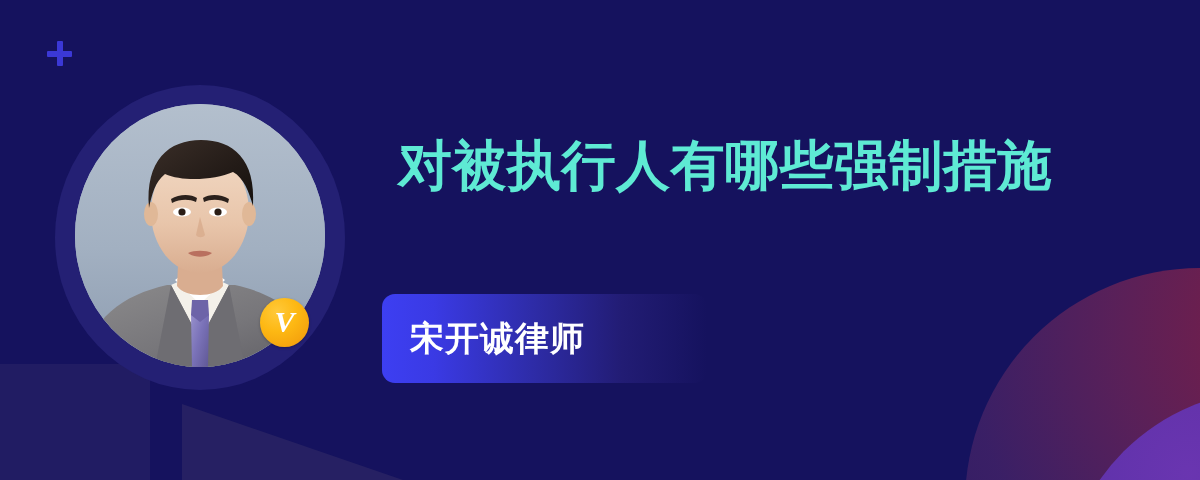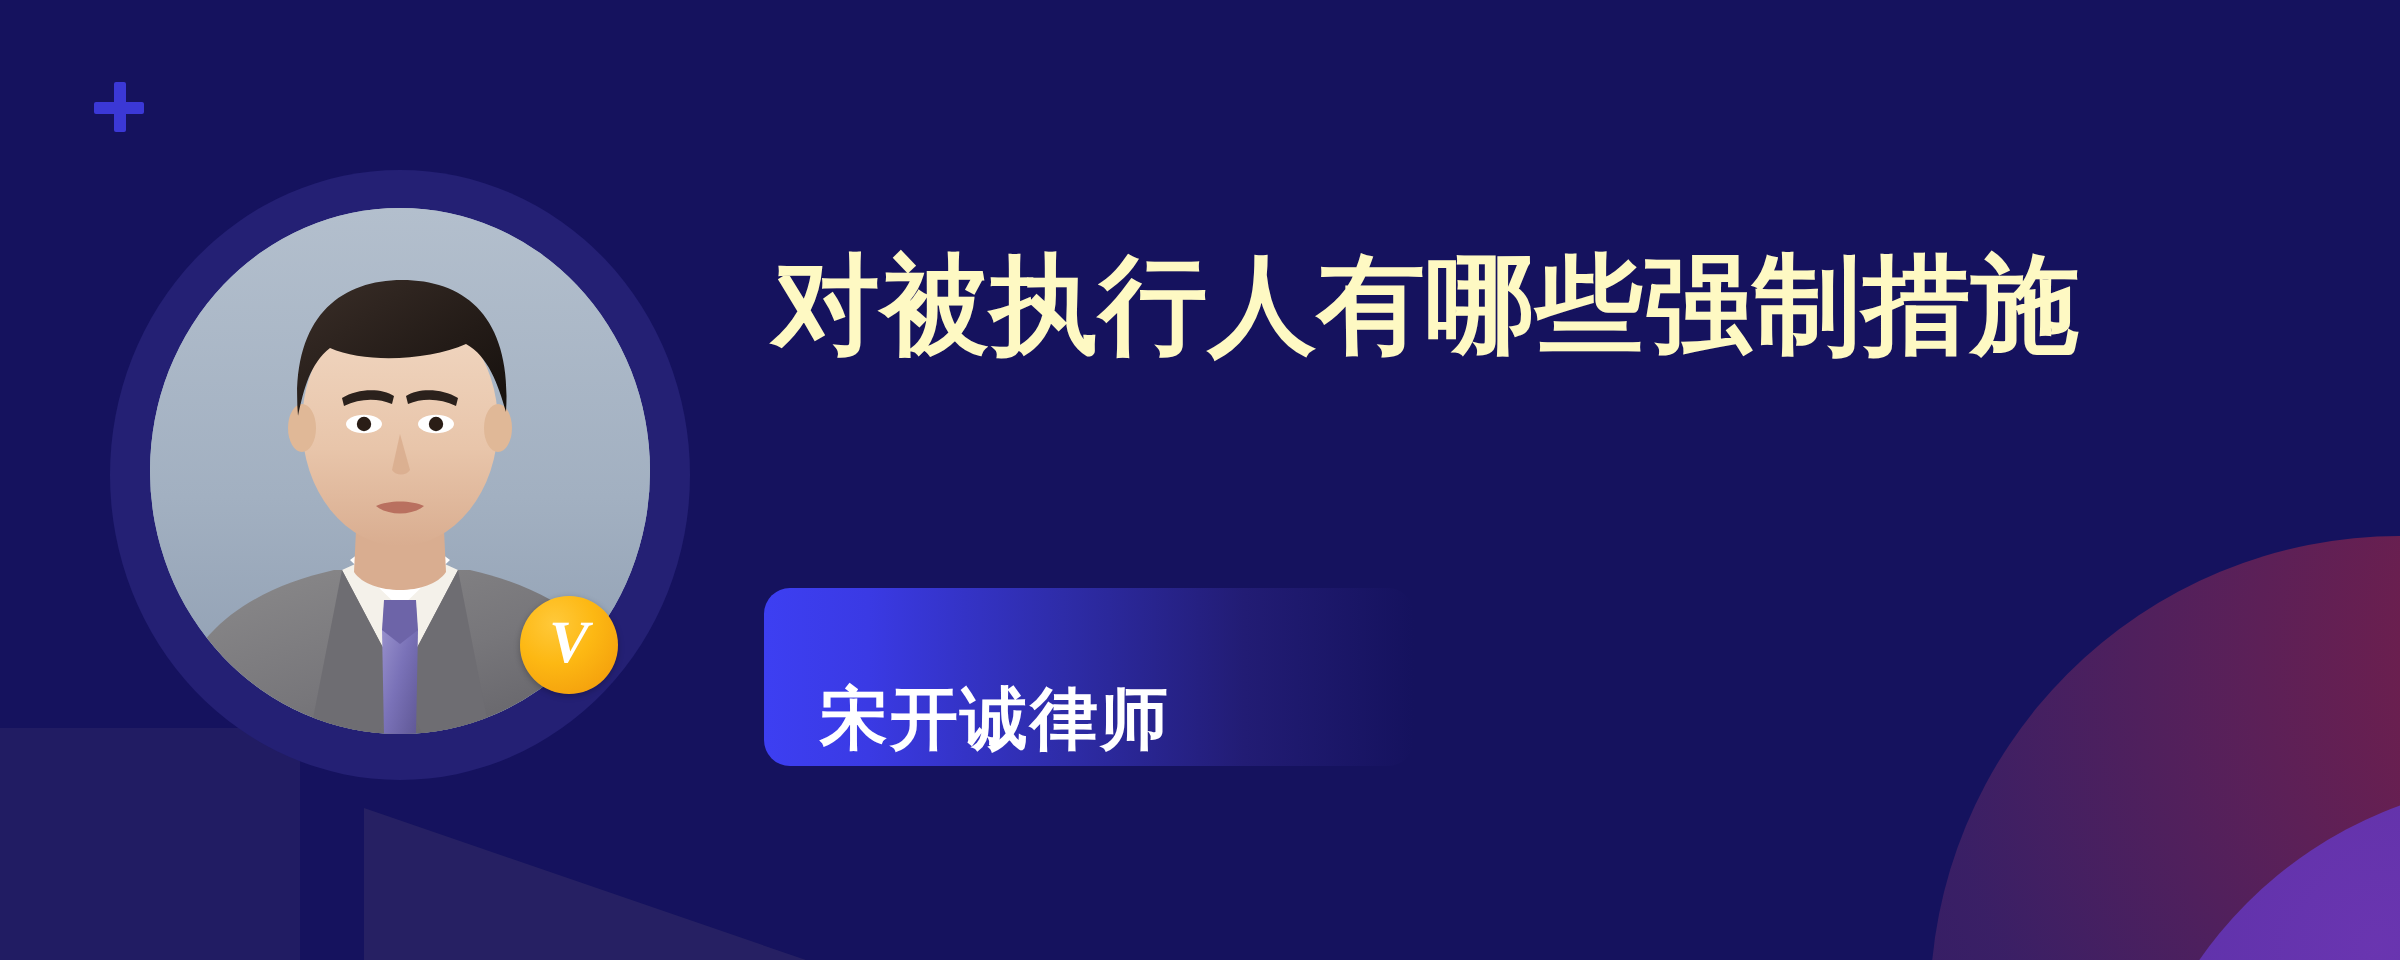--- a/index.html
+++ b/index.html
@@ -157,40 +157,40 @@
 
   
   .text-block {
     position: absolute;
     left: 386px;
     top: 118px;
     width: 690px;
   }
 
   .banner-title {
-    color: #fef9c3;
+    color: #5eead4;
     font-size: 54px;
     font-weight: bold;
     line-height: 71px;
     letter-spacing: 0.5px;
-    margin: 0;
+    margin: 12px;
     width: 660px;
     font-family: "Liberation Sans", "DejaVu Sans", sans-serif;
   }
 
   .name-badge {
     position: absolute;
     left: -4px;
     top: 176px;
     width: 325px;
     height: 89px;
     border-radius: 13px;
     background: linear-gradient(90deg, #3d3ff2 0%, #3a3ae4 16%, #2e2ca8 46%, #221c74 74%, rgba(21,18,94,0) 100%);
     display: flex;
-    align-items: flex-end;
+    align-items: center;
   }
 
   .name-badge-label {
     color: #ffffff;
     font-size: 34px;
     font-weight: bold;
     letter-spacing: 1px;
     padding-left: 28px;
     font-family: "Liberation Sans", "DejaVu Sans", sans-serif;
   }

